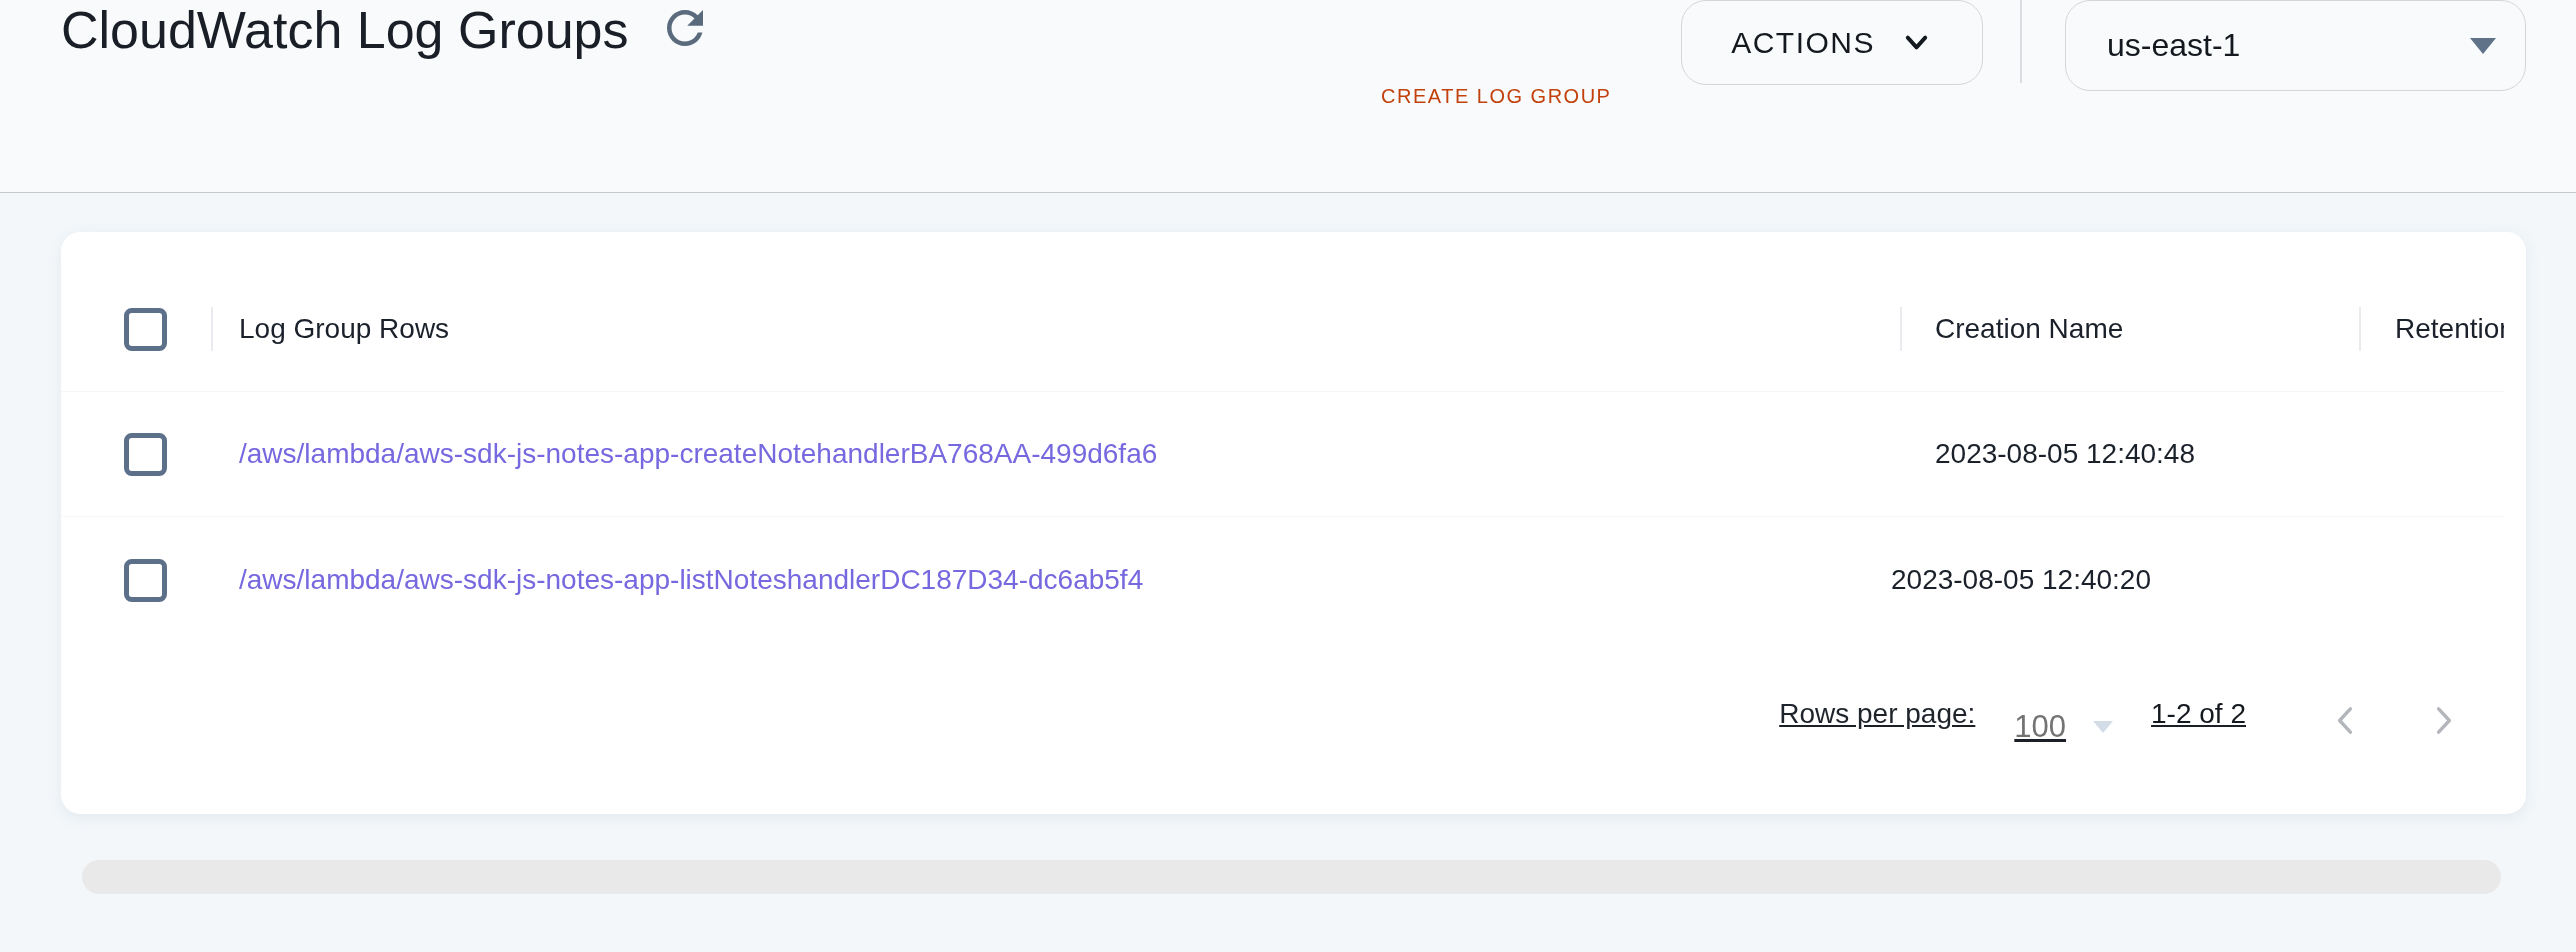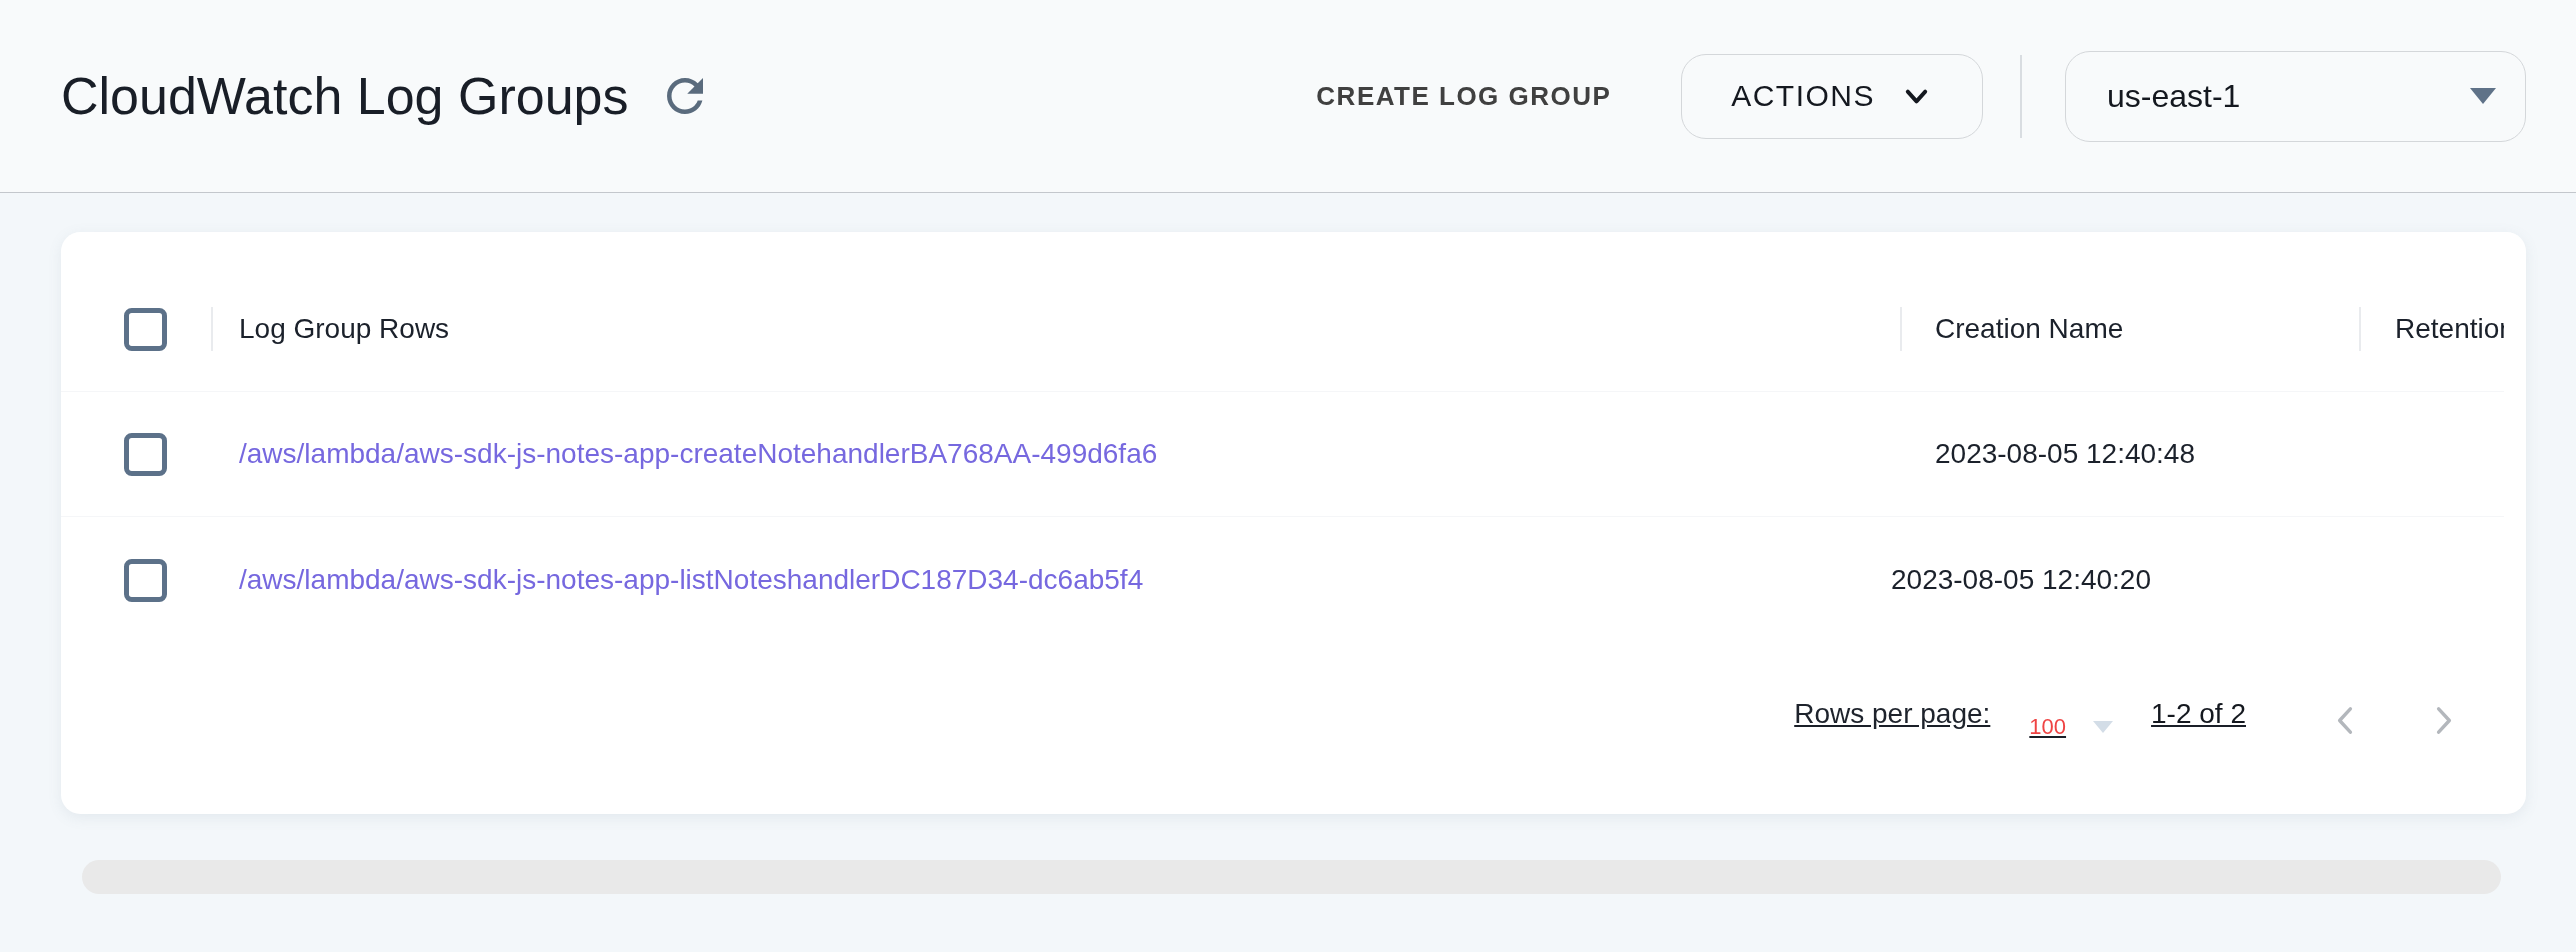--- a/index.html
+++ b/index.html
@@ -10,35 +10,35 @@
     color: #1a1f28;
     overflow: hidden;
   }
   .app { position: relative; width: 2576px; height: 952px; }
 
   
   .topbar {
     position: absolute; top: 0; left: 0; width: 2576px; height: 193px;
     background: #f8fafb;
     border-bottom: 1.9px solid #c3c7cc;
-    display: flex; align-items: center;
+    display: flex; 
     padding: 0 50px 0 61px;
   }
   .page-title { font-size: 52px; font-weight: 400; color: #191e27; letter-spacing: 0; }
   .refresh-btn {
     background: none; border: none; cursor: pointer;
     margin-left: 29px; width: 56px; height: 56px;
     display: flex; align-items: center; justify-content: center;
   }
   .topbar .spacer { flex: 1; }
   .text-btn {
     background: none; border: none; cursor: pointer;
     font-family: "Liberation Sans", sans-serif;
-    font-size: 26px; font-weight: 700; letter-spacing: 1.5px;
-    color: #404040; text-transform: uppercase;
+    font-size: 20px; font-weight: 400; letter-spacing: 1.5px;
+    color: #c2410c; text-transform: uppercase;
     margin-right: 60px; padding: 19.3px 9.7px;
   }
   .outline-btn {
     background: transparent; cursor: pointer;
     border: 1.9px solid #d4d7da; border-radius: 25px;
     height: 85px; width: 302px;
     display: flex; align-items: center; justify-content: center; gap: 25px;
     font-family: Liberation Sans, sans-serif;
     font-size: 30px; font-weight: 500; letter-spacing: 1.5px;
     color: #14181f; text-transform: uppercase;
@@ -97,21 +97,21 @@
   
   .pagination {
     position: absolute; top: 466px; right: 61px; height: 58px;
     display: flex;  text-decoration: underline;
   }
   .pg-label { font-size: 28px; color: #1e232c; }
   .pg-value {
     margin-left: 39px; display: flex; align-items: center; gap: 27px;
     cursor: pointer;
   }
-  .pg-value .num { font-size: 22px; color: #ef4444; }
+  .pg-value .num { font-size: 31px; color: #737373; }
   .tri-small {
     width: 0; height: 0;
     border-left: 10.6px solid transparent; border-right: 10.6px solid transparent;
     border-top: 12.6px solid #d3dde7;
   }
   .pg-range { margin-left: 38px; font-size: 28px; color: #14181f; }
   .pg-btn {
     background: none; border: none; cursor: pointer;
     width: 44px; height: 44px;
     display: flex; align-items: center; justify-content: center;

